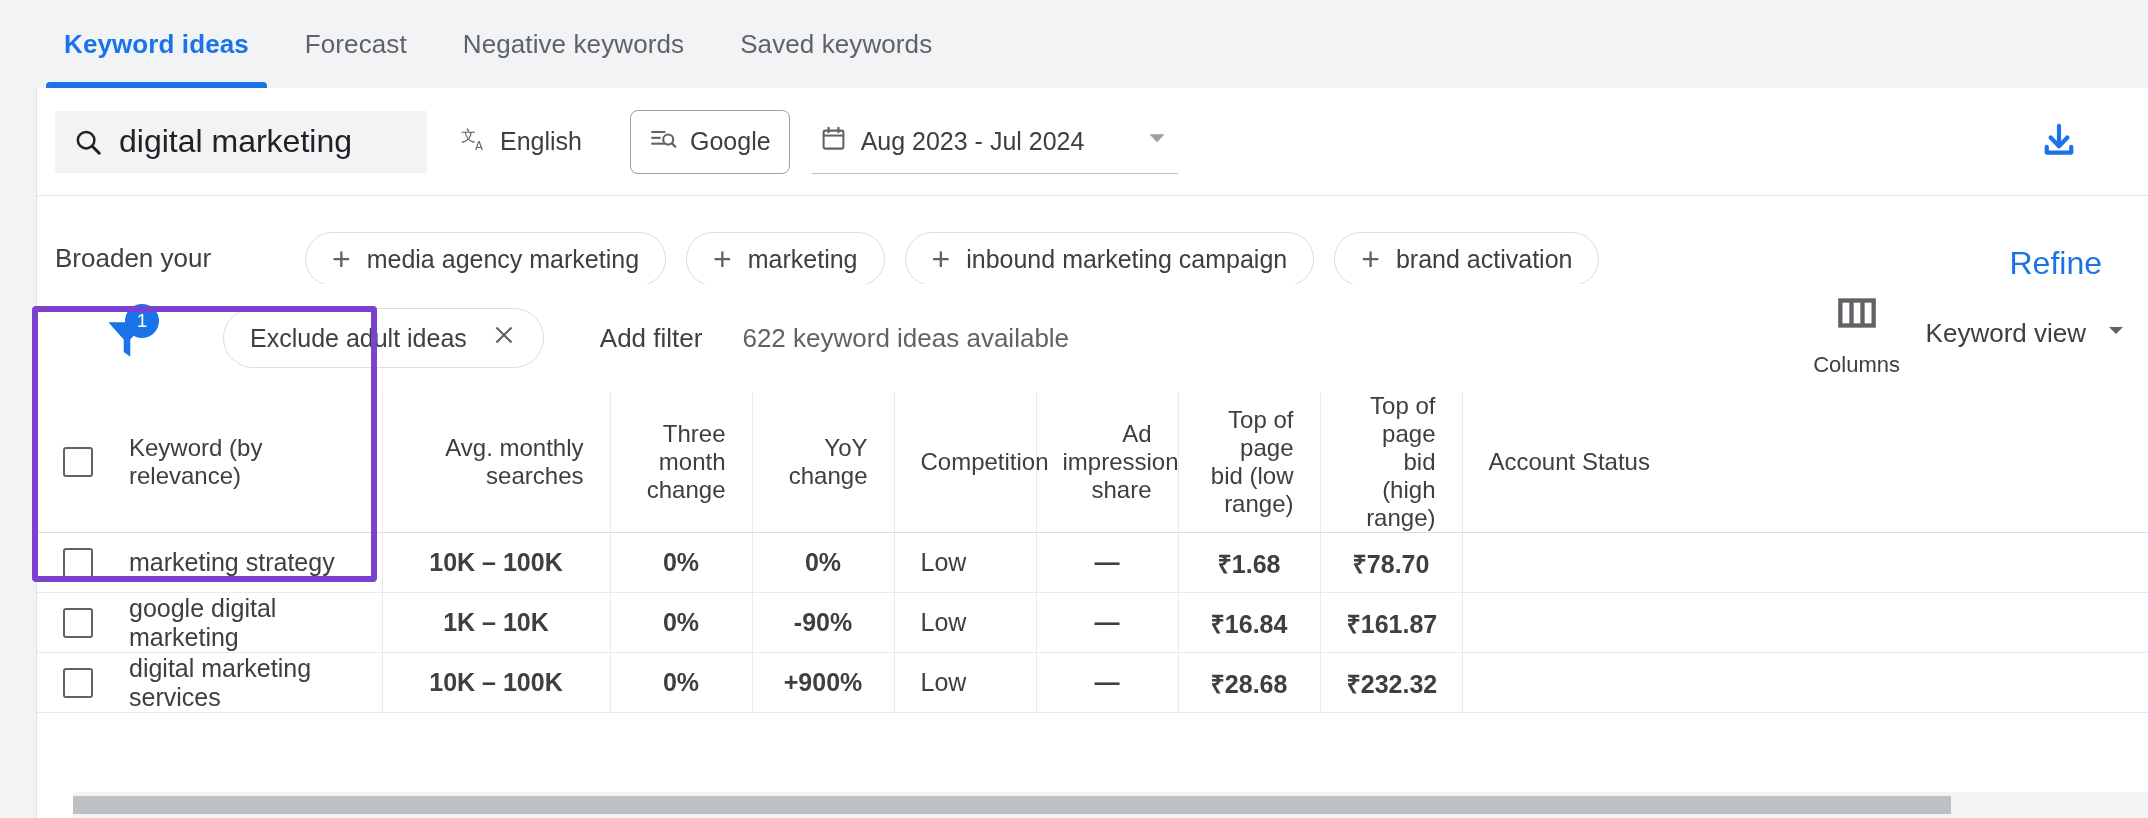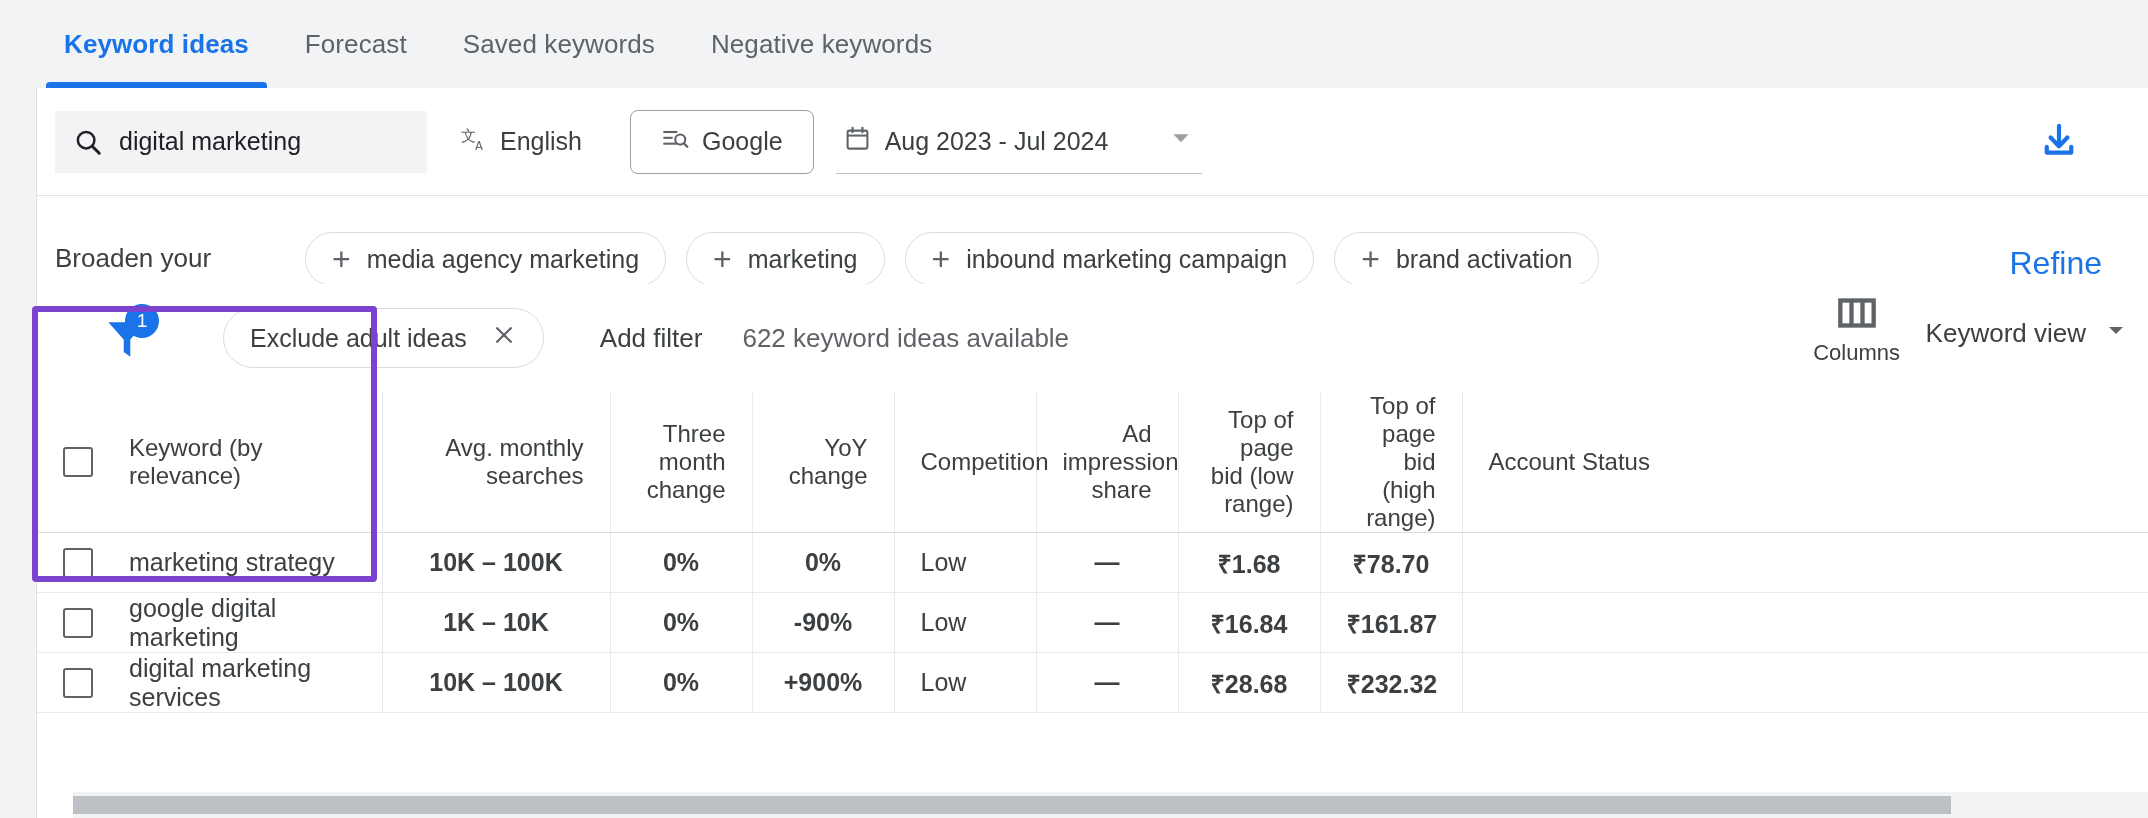--- a/index.html
+++ b/index.html
@@ -51,30 +51,30 @@
   }
   .searchbox {
     margin-left: 18px;
     width: 372px; height: 62px;
     background: #f1f3f4;
     display: flex; align-items: center;
     padding: 0 18px;
     cursor: text;
   }
   .searchbox .q { margin-right: 16px; display:flex; }
-  .searchbox .val { font-size: 25px; color: #202124; }
+  .searchbox .val { font-size: 32px; color: #202124; }
 
   .chipflat {
     display: flex; align-items: center; gap: 11px;
     height: 62px; padding: 0 20px; margin-left: 14px;
     font-size: 25px; color: #3c4043; cursor: pointer; white-space: nowrap;
   }
   .chipoutline {
     display: flex; align-items: center; gap: 13px;
-    height: 64px; padding: 0 30px; margin-left: 28px;
+    height: 64px; padding: 0 18px; margin-left: 28px;
     border: 1px solid #9aa0a6; border-radius: 8px;
     font-size: 25px; color: #3c4043; cursor: pointer; white-space: nowrap;
   }
   .daterange {
     display: flex; align-items: center; gap: 14px;
     height: 64px; margin-left: 22px; padding: 0 8px;
     border-bottom: 1px solid #bdc1c6;
     font-size: 25px; color: #3c4043; cursor: pointer; white-space: nowrap;
   }
   .daterange .caret { margin-left: 46px; }
@@ -132,21 +132,21 @@
     margin-left: 56px; font-size: 26px; color: #3c4043; cursor: pointer; white-space: nowrap;
   }
   .availcount {
     margin-left: 40px; font-size: 26px; color: #5f6368; white-space: nowrap;
   }
   .columns-btn {
     position: absolute; right: 248px; top: 12px;
     display: flex; flex-direction: column; align-items: center; gap: 6px;
     cursor: pointer;
   }
-  .columns-btn .lbl { font-size: 22px; color: #3c4043; }
+  .columns-btn .lbl { font-size: 22px; color: #3c4043; margin-top: 12px; }
   .viewsel {
     position: absolute; right: 20px; top: 34px;
     display: flex; align-items: center; gap: 18px;
     font-size: 26px; color: #3c4043; cursor: pointer; white-space: nowrap;
   }
 
   
   .tablewrap {
     position: absolute; left: 0; top: 304px; right: 0; bottom: 0;
     background: #fff; overflow: hidden;
@@ -203,24 +203,24 @@
 <div id="root">
 
   <div class="tabstrip" id="tabstrip">
       <div class="tab active">
         <span>Keyword ideas</span>
       </div>
       <div class="tab">
         <span>Forecast</span>
       </div>
       <div class="tab">
+        <span>Negative keywords</span>
+      </div>
+      <div class="tab">
         <span>Saved keywords</span>
-      </div>
-      <div class="tab">
-        <span>Negative keywords</span>
       </div>
     </div>
 
   <div class="card">
 
     <div class="searchrow">
 
       <div class="searchbox">
         <span class="q">
           <svg width="30" height="30" viewBox="0 0 24 24">

